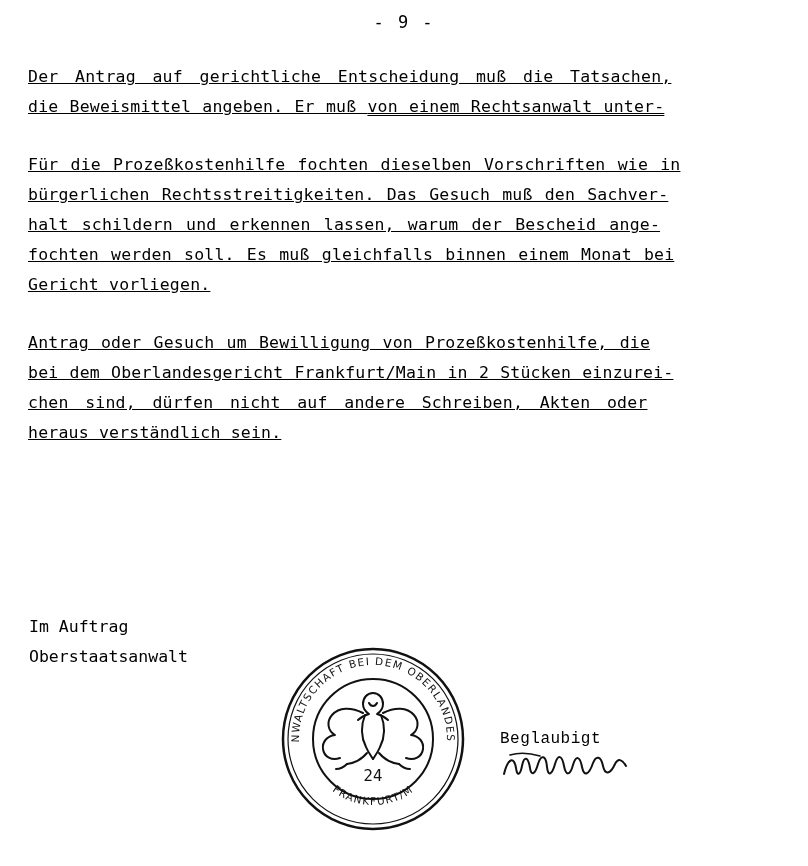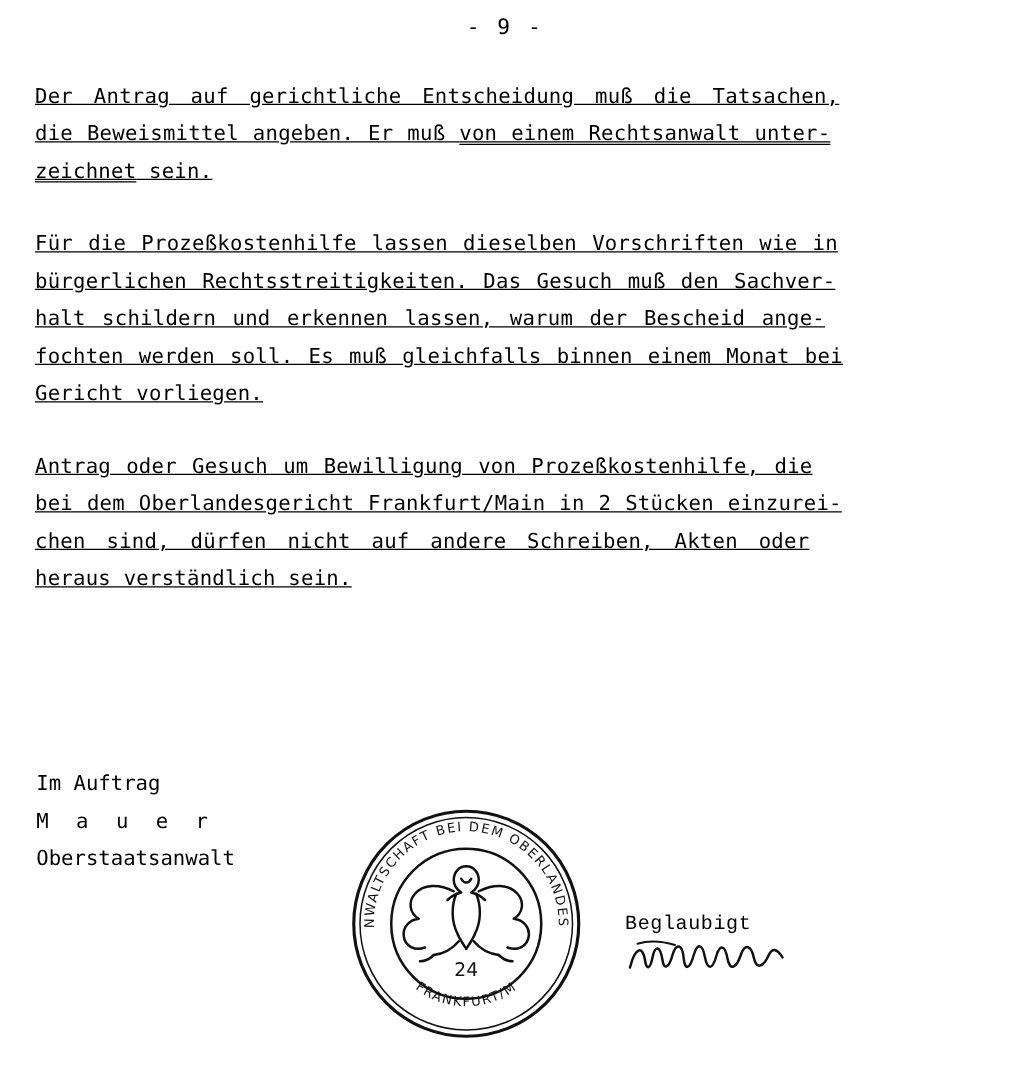--- a/index.html
+++ b/index.html
@@ -104,43 +104,41 @@
 
 <div class="page">
 
   <div class="page-number">- 9 -</div>
 
   <div class="body-text">
 
     <p class="para">
       <span class="line j1">Der Antrag auf gerichtliche Entscheidung muß die Tatsachen,</span>
       <span class="line j5"><span>die Beweismittel angeben. Er muß </span><span class="u">von einem Rechtsanwalt unter-</span></span>
-      <span class="line j6"><span class="u">zeichnet</span><span> sein.</span></span>
     </p>
 
     <p class="para">
-      <span class="line j3">Für die Prozeßkostenhilfe lassen dieselben Vorschriften wie in</span>
+      <span class="line j3">Für die Prozeßkostenhilfe fochten dieselben Vorschriften wie in</span>
       <span class="line j3">bürgerlichen Rechtsstreitigkeiten. Das Gesuch muß den Sachver-</span>
       <span class="line j4">halt schildern und erkennen lassen, warum der Bescheid ange-</span>
       <span class="line j3">fochten werden soll. Es muß gleichfalls binnen einem Monat bei</span>
       <span class="line j6">Gericht vorliegen.</span>
     </p>
 
     <p class="para">
       <span class="line j3">Antrag oder Gesuch um Bewilligung von Prozeßkostenhilfe, die</span>
       <span class="line j5">bei dem Oberlandesgericht Frankfurt/Main in 2 Stücken einzurei-</span>
       <span class="line j1">chen sind, dürfen nicht auf andere Schreiben, Akten oder</span>
       <span class="line j6">heraus verständlich sein.</span>
     </p>
 
   </div>
 
   <div class="signature-block">
     <div>Im Auftrag</div>
-    <div class="sig-name">M a u e r</div>
     <div>Oberstaatsanwalt</div>
   </div>
 
   <div class="stamp">
     <svg width="196" height="196" viewBox="0 0 196 196" xmlns="http://www.w3.org/2000/svg">
       <defs>
         <path id="arcTop" d="M 24,98 A 74,74 0 0 1 172,98" fill="none"></path>
         <path id="arcBottom" d="M 32,98 A 66,66 0 0 0 164,98" fill="none"></path>
       </defs>
       <g>

